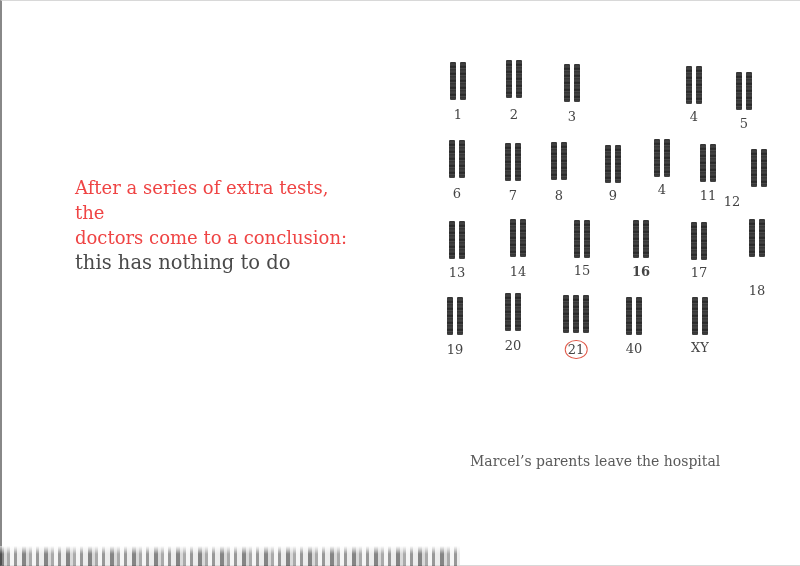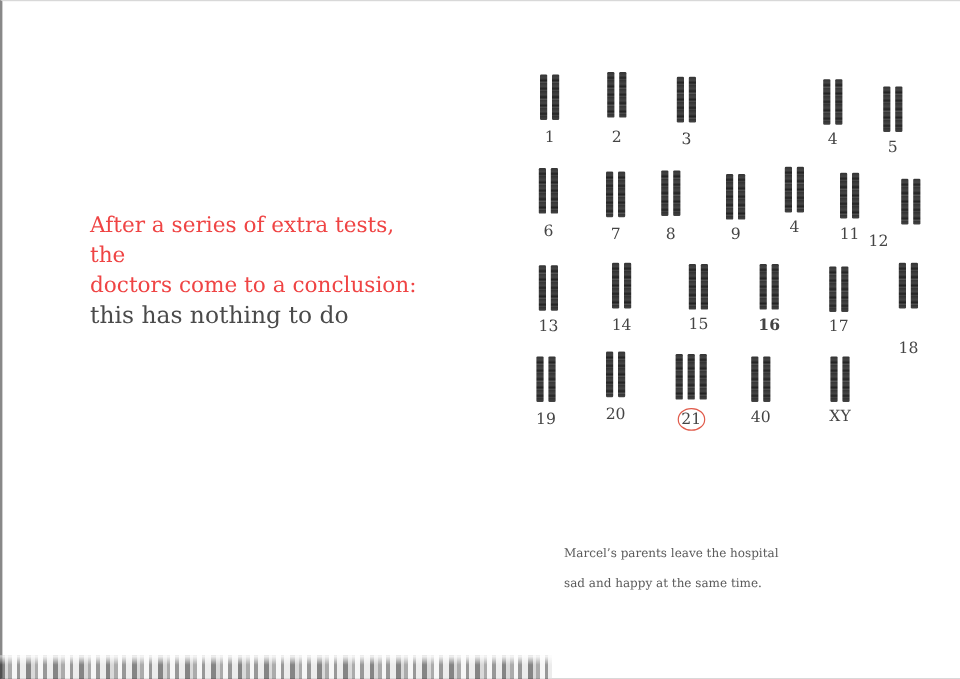--- a/index.html
+++ b/index.html
@@ -1,21 +1,21 @@
 <!DOCTYPE html>
 <html><head>
 <meta charset="utf-8">
 <style>
   html,body{margin:0;padding:0;}
   body{width:800px;height:566px;background:#fff;position:relative;overflow:hidden;font-family:"DejaVu Serif",serif;color:#555;}
   .frame{position:absolute;left:0;top:0;width:798px;height:564px;border:1px solid #d8d8d8;border-left:2px solid #888;}
   .left-text{position:absolute;left:75px;top:175px;width:280px;}
   .small{font-size:18px;line-height:25px;color:#ef4444;margin:0;}
   .big{font-size:19.5px;line-height:26px;color:#4a4a4a;margin:0;}
-  .right-text{position:absolute;left:470px;top:449px;width:300px;font-size:10px;line-height:25px;color:#5a5a5a;}
+  .right-text{position:absolute;left:470px;top:449px;width:300px;font-size:14px;line-height:25px;color:#5a5a5a;}
   .pair{position:absolute;display:flex;gap:4px;}
   .chrom{width:6px;background:repeating-linear-gradient(180deg,#333 0px,#444 3px,#222 5px,#555 7px);border-radius:1px;}
   .label{position:absolute;font-size:13px;color:#444;transform:translateX(-50%);white-space:nowrap;}
   .circle{border:1.5px solid #e05a4a;border-radius:50%;padding:1px 2px;}
   .ground{position:absolute;left:0;bottom:0;width:460px;height:20px;background:repeating-linear-gradient(90deg,#222 0 4px,#bbb 4px 7px,#666 7px 10px,#eee 10px 14px,#444 14px 17px,#ddd 17px 22px);opacity:.55;}
   .ground::after{content:"";position:absolute;left:0;top:0;right:0;height:8px;background:linear-gradient(#fff,rgba(255,255,255,0));}
 </style>
 </head>
 <body>
 
@@ -141,16 +141,15 @@
     <div class="label" style="left: 634px; top: 341px;"><span>40</span></div>
     <div class="pair" style="left: 692px; top: 297px;">
       <div class="chrom" style="height: 38px;"></div>
       <div class="chrom" style="height: 38px;"></div>
     </div>
     <div class="label" style="left: 700px; top: 340px;"><span>XY</span></div>
   </div>
 
 <div class="right-text">
   <div>Marcel’s parents leave the hospital</div>
-  <div>sad and happy at the same time.</div>
 </div>
 
 <div class="ground"></div>
 
 </body></html>

